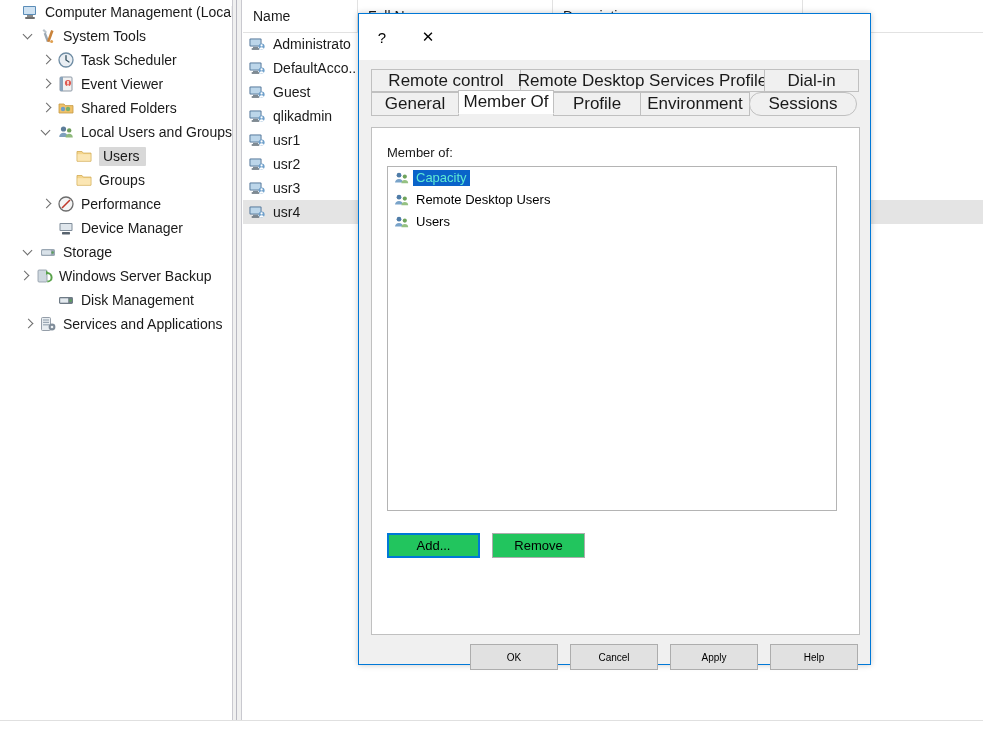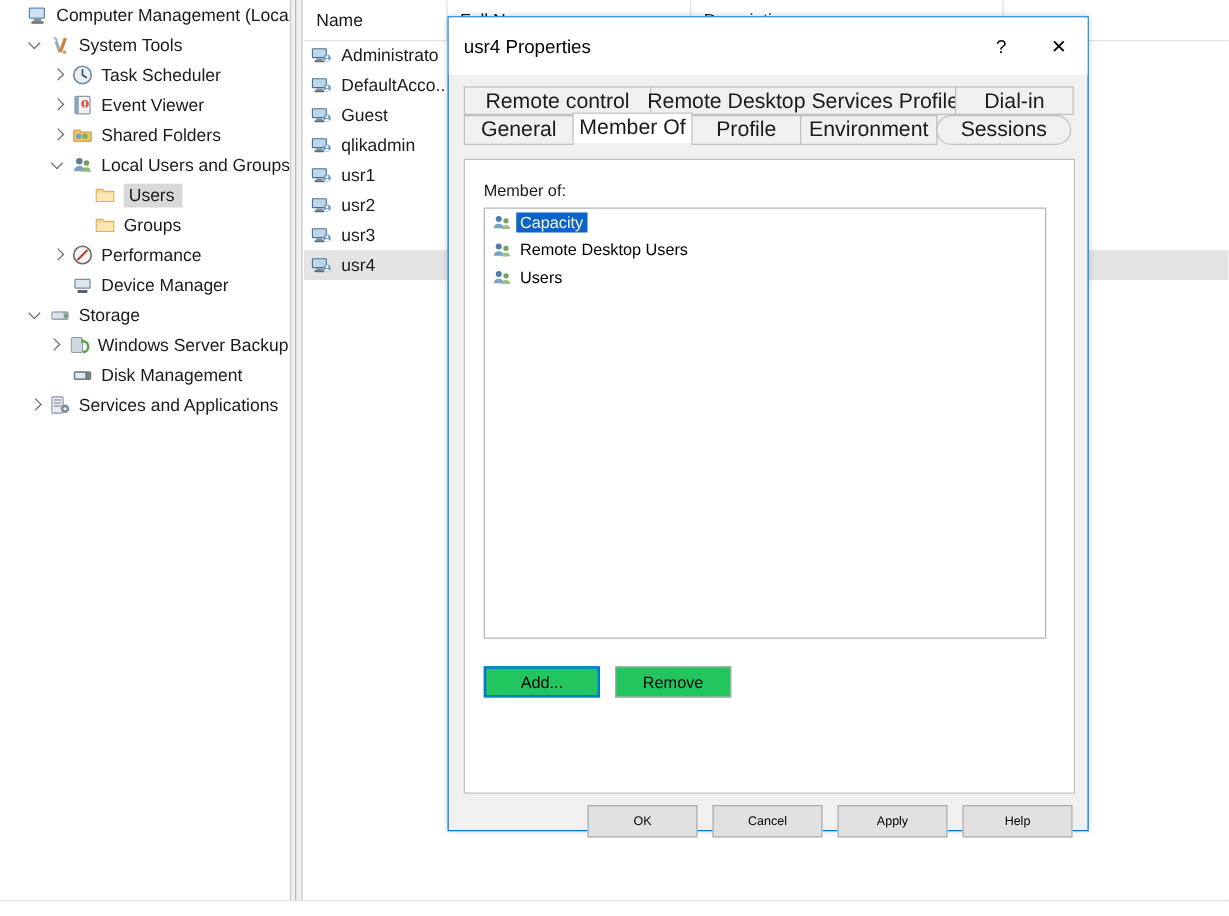--- a/index.html
+++ b/index.html
@@ -225,21 +225,21 @@
   .group-row {
     height: 22px;
     display: flex;
     align-items: center;
     padding-left: 5px;
     font-size: 13px;
     color: #000000;
     cursor: default;
   }
   .group-row .gtext { padding: 0 3px; line-height: 16px; }
-  .group-row.sel .gtext { background: #0a63c9; color: #fef9c3; }
+  .group-row.sel .gtext { background: #0a63c9; color: #5eead4; }
   .group-row .ico { width: 18px; flex: 0 0 18px; margin-right: 2px; }
 
   #btn-add, #btn-remove {
     position: absolute;
     height: 25px;
     width: 93px;
     background: #22c55e;
     border: 1px solid #adadad;
     box-sizing: border-box;
     font-size: 13px;
@@ -425,21 +425,21 @@
           </span>
           <span class="ico">
             <svg width="18" height="18" viewBox="0 0 18 18">
               <rect x="2" y="6" width="14" height="7" rx="1.6" fill="#9aa7b3"></rect>
               <rect x="3" y="7.2" width="9" height="4.6" rx="1" fill="#d9e2e9"></rect>
               <circle cx="13.6" cy="9.5" r="1.2" fill="#5ba05b"></circle>
             </svg>
           </span>
           <span class="tree-label-box">Storage</span>
         </div>
-        <div class="tree-item" style="padding-left: 34px; justify-content: center;">
+        <div class="tree-item" style="padding-left: 16px;">
           <span class="tw">
             <span class="chev"></span>
           </span>
           <span class="ico">
             <svg width="18" height="18" viewBox="0 0 18 18">
               <rect x="3" y="3" width="9" height="12" rx="1" fill="#cfd8df" stroke="#8b97a3" stroke-width="0.8"></rect>
               <path d="M12 6c3 0 4.6 2.2 4.6 4.4 0 2.4-2 4.2-4.3 4.2" stroke="#5aa34c" stroke-width="2" fill="none"></path>
               <path d="M11 3.5l2.6 2.2L11 8z" fill="#5aa34c"></path>
             </svg>
           </span>
@@ -598,21 +598,20 @@
         </div>
       </div>
   </div>
 
   <div id="bottom-strip"></div>
 </div>
 
 <div id="dialog">
 
   <div id="dlg-titlebar">
-    <div id="dlg-title">usr4 Properties</div>
     <div class="cap-btn" id="help-btn">?</div>
     <div class="cap-btn" id="close-btn">✕</div>
   </div>
 
   <div id="tabstrip">
     <div class="tab-row row1" id="tab-row-1">
         <div class="tab" style="width: 150px;">Remote control</div>
         <div class="tab" style="width: 245px;">Remote Desktop Services Profile</div>
         <div class="tab" style="width: 95px;">Dial-in</div>
       </div>

